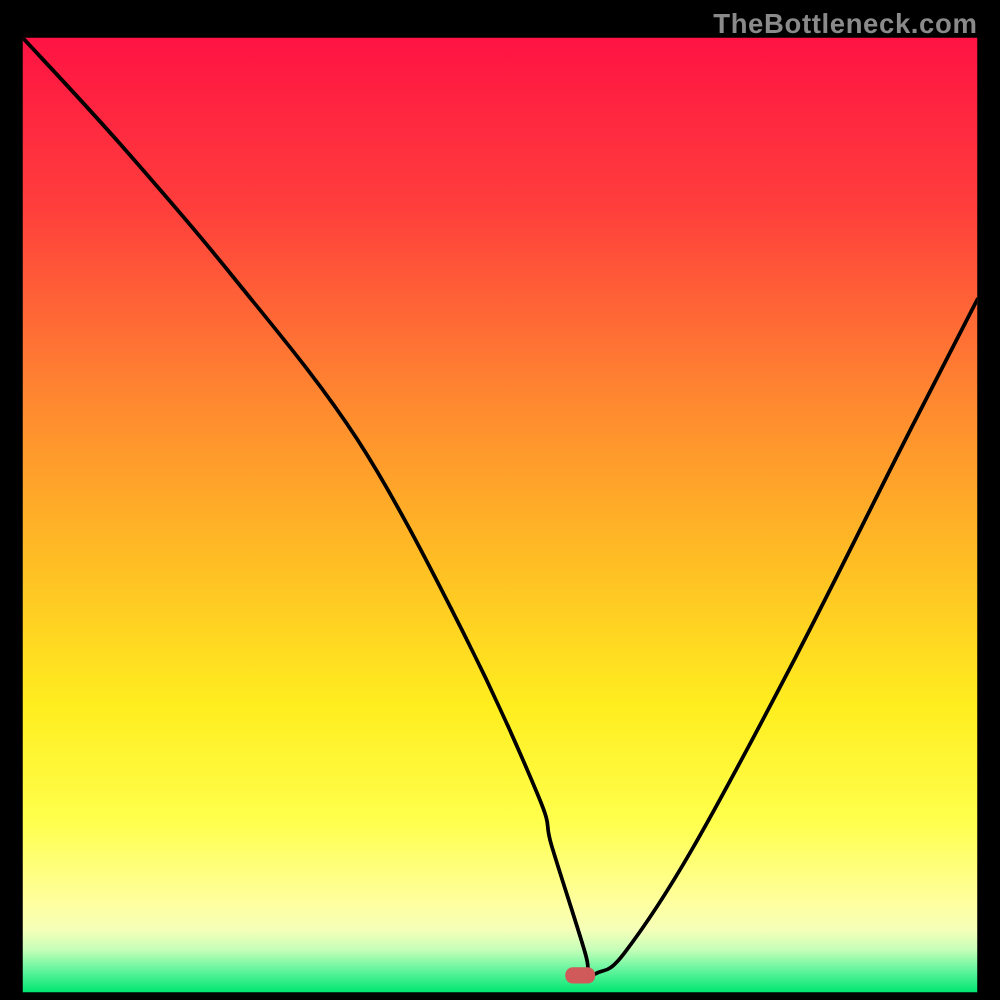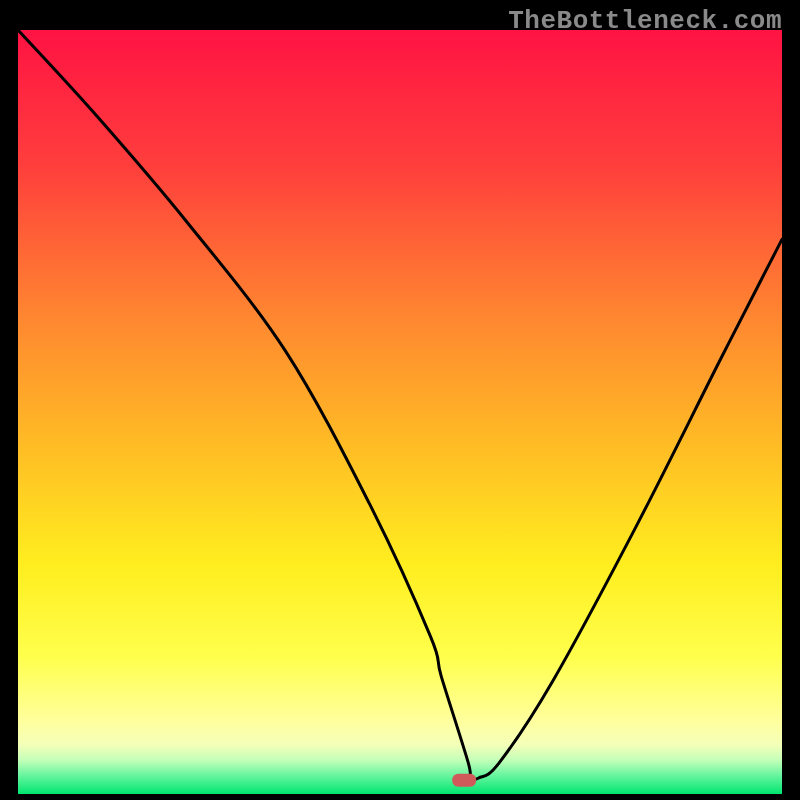--- a/index.html
+++ b/index.html
@@ -15,22 +15,22 @@
     left: 18px;
     top: 30px;
     width: 764px;
     height: 764px;
     background: #000;
   }
   .watermark {
     position: absolute;
     top: 6px;
     right: 18px;
-    font-family: Liberation Mono, monospace;
-    font-size: 26px;
+    font-family: Liberation Sans, sans-serif;
+    font-size: 22px;
     font-weight: bold;
     color: #8a8a8a;
     letter-spacing: 0.5px;
   }
   svg {
     display: block;
   }
 </style>
 </head>
 <body>

